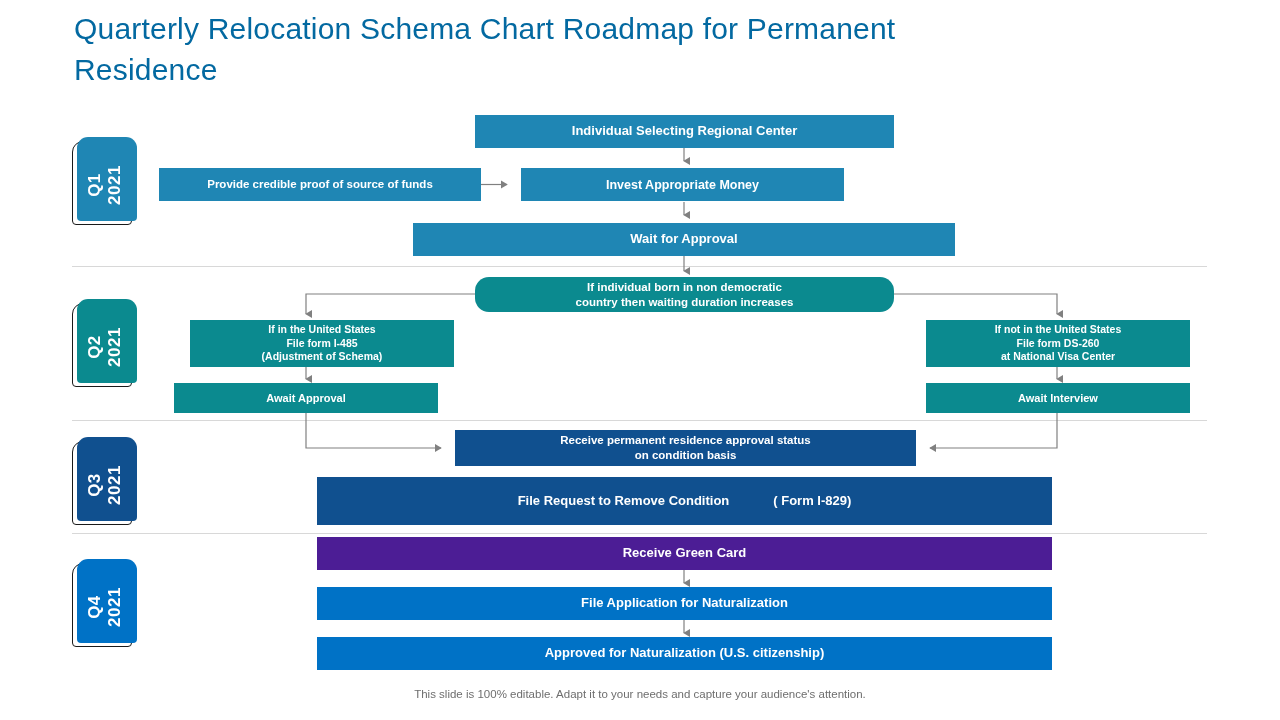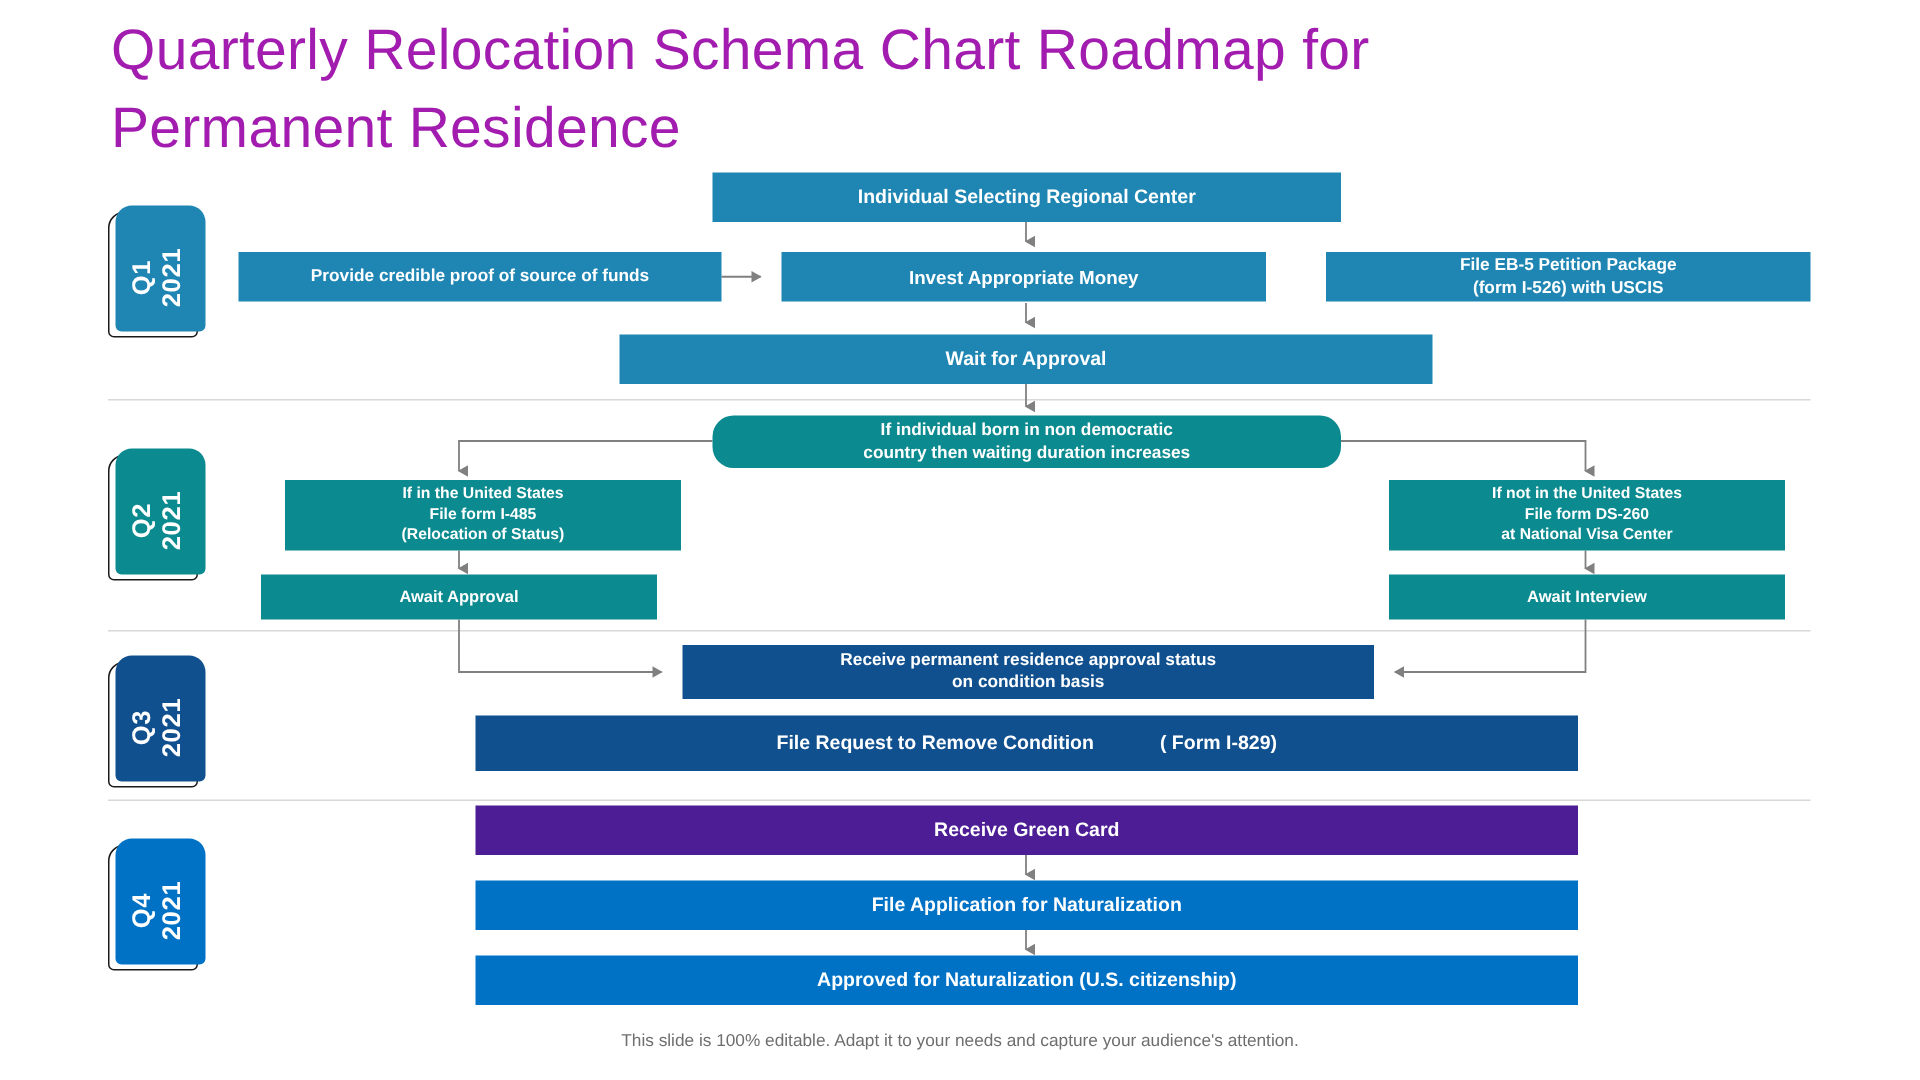--- a/index.html
+++ b/index.html
@@ -9,22 +9,22 @@
     background:#ffffff;
     font-family:"Liberation Sans", sans-serif;
     overflow:hidden;
     position:relative;
   }
   #slide{position:absolute;inset:0;width:1280px;height:720px;}
 
   
   .title{
     position:absolute;left:74px;top:8px;width:900px;
-    font-size:38px;line-height:1.38;
-    color:#a21caf;font-weight:400;
+    font-size:30px;line-height:1.38;
+    color:#0369a1;font-weight:400;
     letter-spacing:.2px;
   }
 
   
   .qbadge{position:absolute;width:66px;height:88px;}
   .qbadge .shadow{
     position:absolute;left:0;top:0;width:60px;height:84px;
     border:1.5px solid #1a1a1a;border-radius:11px 11px 4px 4px;
     background:transparent;box-sizing:border-box;
   }
@@ -128,24 +128,20 @@
   </div>
 
   <div class="box" style="left:159px;top:168px;width:322px;height:33px;background:#1f86b4;font-size:11.5px;">
     <span>Provide credible proof of source of funds</span>
   </div>
 
   <div class="box" style="left:521px;top:168px;width:323px;height:33px;background:#1f86b4;font-size:12.5px;">
     <span>Invest Appropriate Money</span>
   </div>
 
-  <div class="box" style="left:884px;top:168px;width:323px;height:33px;background:#1f86b4;font-size:11.5px;flex-direction:column;">
-    <span class="l2">File EB-5 Petition Package</span>
-    <span class="l2">(form I-526) with USCIS</span>
-  </div>
 
   <div class="box" style="left:413px;top:223px;width:542px;height:33px;background:#1f86b4;font-size:13px;">
     <span>Wait for Approval</span>
   </div>
 
   <div class="qbadge" style="left:72px;top:303px;">
     <div class="shadow"></div>
     <div class="face" style="background:#0b8a8f;"></div>
     <div class="qtxt">
       <span>Q2</span>
@@ -154,21 +150,21 @@
   </div>
 
   <div class="box" style="left:475px;top:277px;width:419px;height:35px;background:#0b8a8f;font-size:11.5px;flex-direction:column;border-radius:14px;">
     <span class="l2">If individual  born in non democratic</span>
     <span class="l2">country then waiting duration increases</span>
   </div>
 
   <div class="box" style="left:174px;top:320px;width:264px;height:47px;background:#0b8a8f;font-size:10.5px;flex-direction:column;margin-left:16px;">
     <span class="l2">If in the United States</span>
     <span class="l2">File form I-485</span>
-    <span class="l2">(Relocation of Status)</span>
+    <span class="l2">(Adjustment of Schema)</span>
   </div>
 
   <div class="box" style="left:926px;top:320px;width:264px;height:47px;background:#0b8a8f;font-size:10.5px;flex-direction:column;">
     <span class="l2">If not in the United States</span>
     <span class="l2">File form DS-260</span>
     <span class="l2">at National Visa Center</span>
   </div>
 
   <div class="box" style="left:174px;top:383px;width:264px;height:30px;background:#0b8a8f;font-size:11px;">
     <span>Await Approval</span>
@@ -185,21 +181,21 @@
       <span>Q3</span>
       <span>2021</span>
     </div>
   </div>
 
   <div class="box" style="left:455px;top:430px;width:461px;height:36px;background:#10508f;font-size:11.5px;flex-direction:column;">
     <span class="l2">Receive permanent residence approval status</span>
     <span class="l2">on condition  basis</span>
   </div>
 
-  <div class="box" style="left:317px;top:477px;width:735px;height:37px;background:#10508f;font-size:13px;justify-content:center;gap:44px;">
+  <div class="box" style="left:317px;top:477px;width:735px;height:48px;background:#10508f;font-size:13px;justify-content:center;gap:44px;">
     <span>File Request to Remove Condition</span>
     <span>( Form I-829)</span>
   </div>
 
   <div class="qbadge" style="left:72px;top:563px;">
     <div class="shadow"></div>
     <div class="face" style="background:#0072c6;"></div>
     <div class="qtxt">
       <span>Q4</span>
       <span>2021</span>

